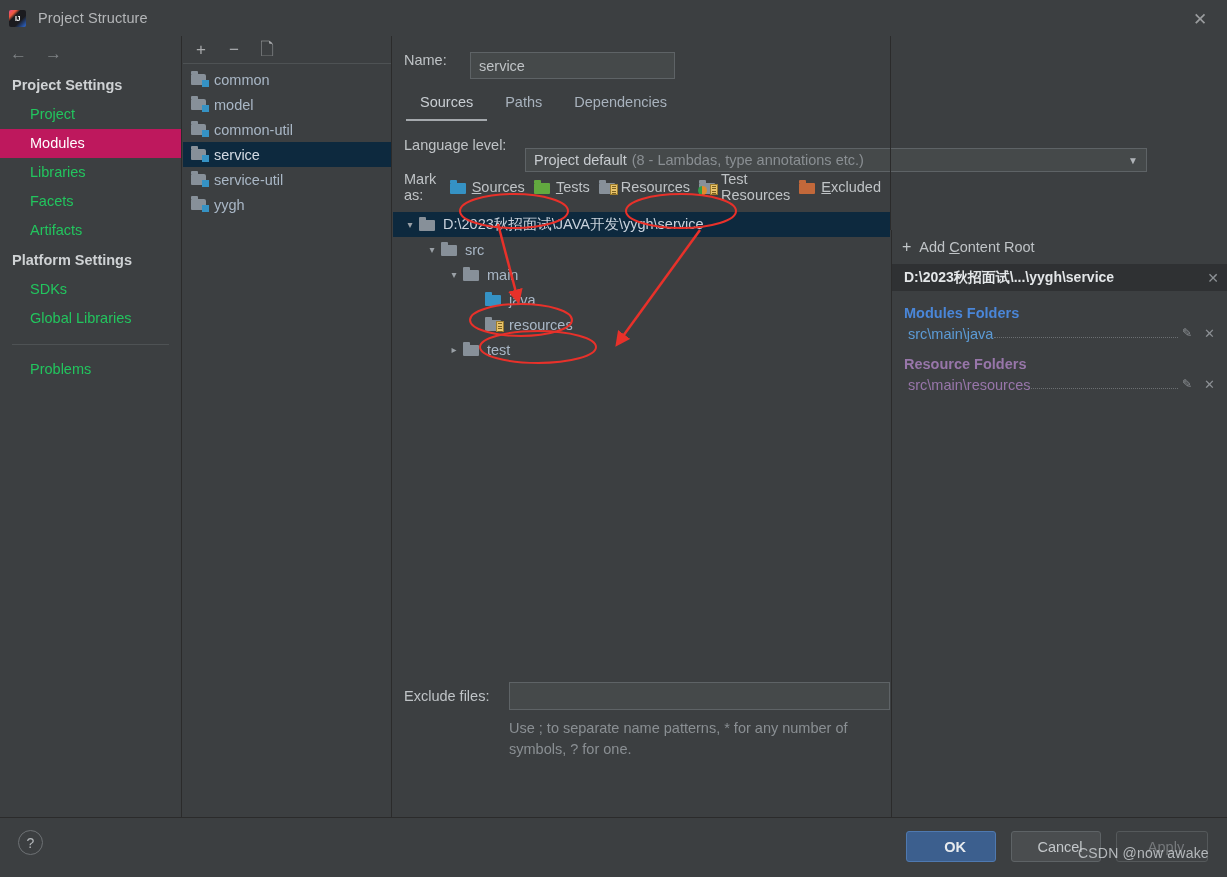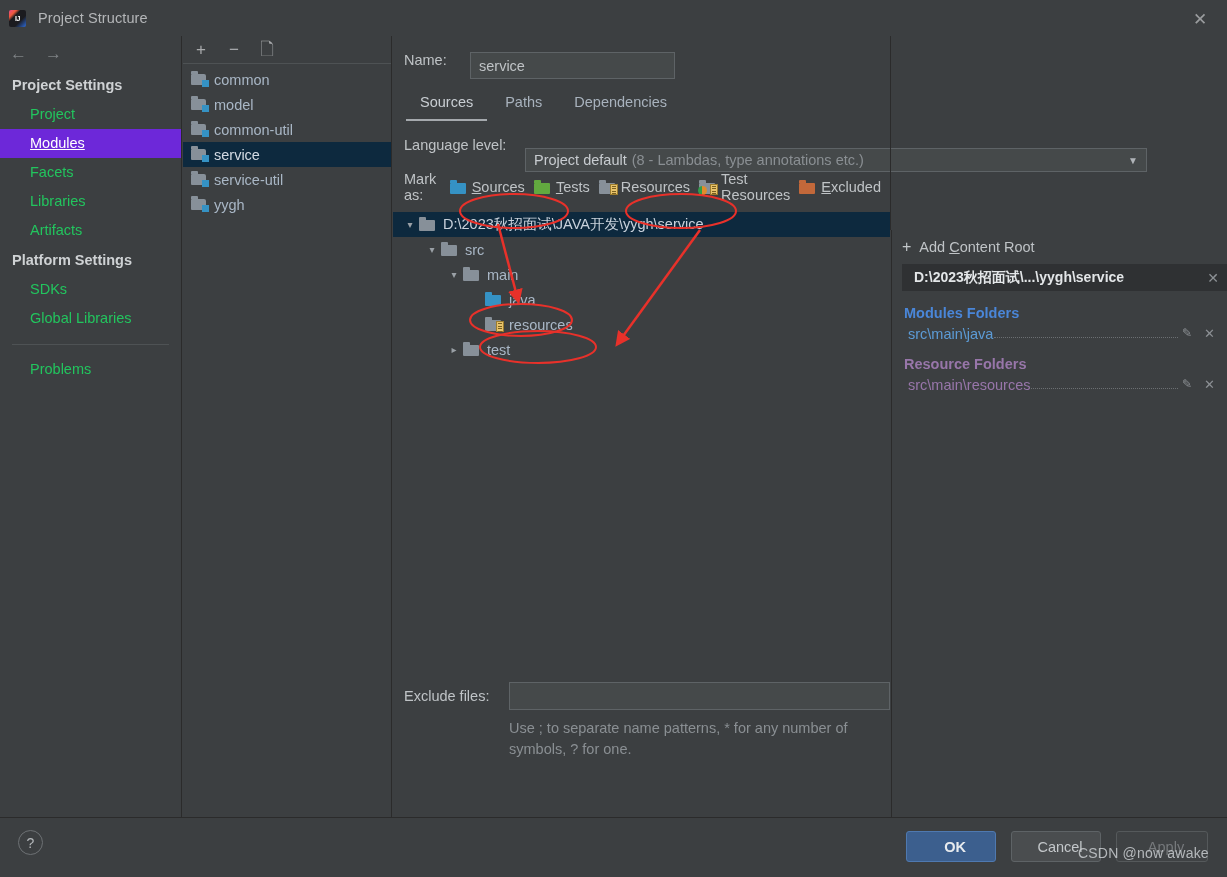--- a/index.html
+++ b/index.html
@@ -56,21 +56,21 @@
     height: 34px; display: flex; align-items: center; padding-left: 10px; gap: 18px;
     color: #7f8386;
   }
   .nav-arrows span { font-size: 17px; line-height: 1; }
   .nav-group-title {
     padding: 7px 0 7px 12px; font-size: 14.5px; font-weight: bold; color: #cfd2d4;
   }
   .nav-item {
     padding: 4px 0 4px 30px; font-size: 14.5px; color: #22c55e; line-height: 21px;
   }
-  .nav-item.selected { background: #6d28d9; color: #ffffff; text-decoration: underline; }
+  .nav-item.selected { background: #be185d; color: #ffffff; }
   .nav-sep {
     margin: 11px 12px 10px 12px; height: 1px; background: #4e5254;
   }
 
   
   .modpanel {
     position: absolute; left: 183px; top: 36px; width: 209px; height: 781px;
     background: #3c3f41;
     border-right: 1px solid #2b2b2b;
   }
@@ -195,21 +195,21 @@
     position: absolute; left: 891px; top: 230px; width: 336px; height: 587px;
     background: #3c3f41; border-left: 1px solid #2b2b2b;
   }
   .addroot {
     height: 34px; display: flex; align-items: center; padding-left: 10px;
     font-size: 14.5px; color: #bfc3c6;
   }
   .addroot .plus { font-size: 16px; margin-right: 8px; color: #c3c7ca; }
   .root-header {
     height: 27px; background: #2f3133; display: flex; align-items: center;
-    padding: 0 8px 0 12px; font-size: 14px; font-weight: bold; color: #e3e6e8; margin-left: 10px;
+    padding: 0 8px 0 12px; font-size: 14px; font-weight: bold; color: #e3e6e8;
   }
   .root-header .x { margin-left: auto; font-size: 14px; font-weight: normal; color: #8d9195; }
   .grp-title { margin: 14px 0 0 12px; font-size: 14.5px; font-weight: bold; }
   .grp-title.src { color: #4a86d8; }
   .grp-title.res { color: #9876aa; }
   .folder-row {
     display: flex; align-items: flex-start; margin: 5px 0 0 16px; font-size: 14.5px;
   }
   .folder-row.src { color: #5c9bd6; }
   .folder-row.res { color: #9876aa; }
@@ -265,22 +265,22 @@
 
   <div class="leftnav">
     <div class="nav-arrows">
       <span>←</span>
       <span>→</span>
     </div>
 
     <div class="nav-group-title">Project Settings</div>
     <div class="nav-item">Project</div>
     <div class="nav-item selected">Modules</div>
+    <div class="nav-item">Libraries</div>
     <div class="nav-item">Facets</div>
-    <div class="nav-item">Libraries</div>
     <div class="nav-item">Artifacts</div>
 
     <div class="nav-group-title">Platform Settings</div>
     <div class="nav-item">SDKs</div>
     <div class="nav-item">Global Libraries</div>
 
     <div class="nav-sep"></div>
     <div class="nav-item">Problems</div>
   </div>
 

